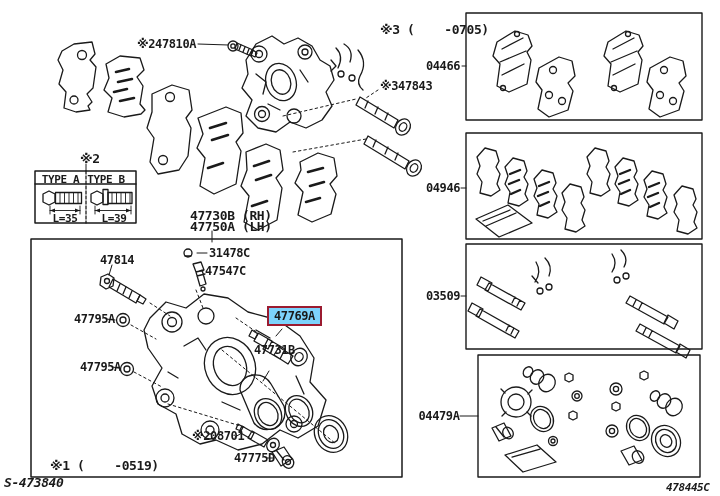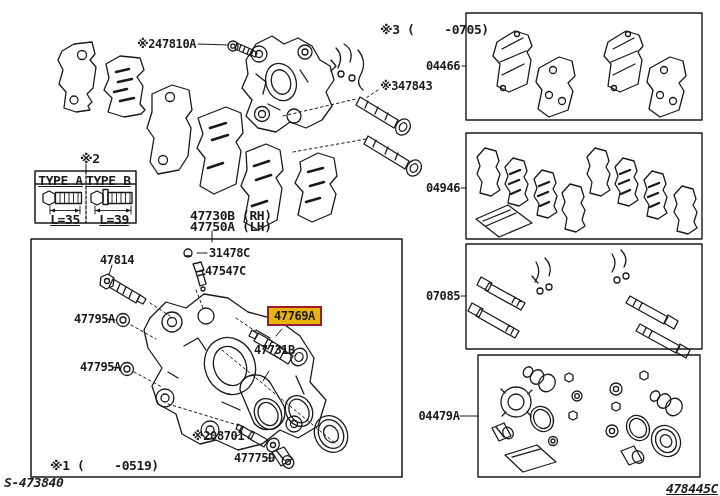--- a/index.html
+++ b/index.html
@@ -2,24 +2,24 @@
 <html style="--ink: #1a1a1a; --highlight: #9b1b30; --bg: #ffffff;"><head>
 <meta charset="utf-8">
 <style>
   html,body{margin:0;padding:0;background:#fff;}
   #stage{position:relative;width:720px;height:496px;background:var(--bg,#fff);overflow:hidden;
          font-family:"DejaVu Sans Mono","DejaVu Sans",monospace;}
   #art{position:absolute;left:0;top:0;}
   .lbl{position:absolute;font-weight:bold;font-size:12px;line-height:1;color:var(--ink,#1a1a1a);
        white-space:pre;letter-spacing:-0.4px;}
   .sm{font-size:13px;}
-  .xs{font-size:13px;text-decoration:underline;}
+  .xs{font-size:11px;}
   .ctr{text-align:center;}
   .rt{text-align:center;}
-  .hl{border:2.5px solid var(--highlight,#9b1b30);padding:2px 5px;background:#eab308;}
+  .hl{border:2.5px solid var(--highlight,#9b1b30);padding:2px 5px;background:#7dd3fc;}
   .it{font-style:italic;}
 </style>
 </head>
 <body>
 
 <div id="stage">
 
 <svg id="art" width="720" height="496" viewBox="0 0 720 496">
   <g stroke="#1a1a1a" fill="none" stroke-width="1.3" stroke-linecap="round" stroke-linejoin="round">
 
@@ -310,19 +310,19 @@
 <span class="lbl" style="left:74px;top:313px">47795A</span>
 <span class="lbl" style="left:80px;top:361px">47795A</span>
 <span class="lbl hl" style="left:267px;top:306px">47769A</span>
 <span class="lbl" style="left:254px;top:344px">47731B</span>
 <span class="lbl" style="left:192px;top:430px">※208701</span>
 <span class="lbl" style="left:234px;top:452px">47775D</span>
 <span class="lbl sm" style="left:50px;top:459px">※1 (    -0519)</span>
 
 <span class="lbl rt" style="left:424px;top:60px;width:38px">04466</span>
 <span class="lbl rt" style="left:424px;top:182px;width:38px">04946</span>
-<span class="lbl rt" style="left:424px;top:290px;width:38px">07085</span>
+<span class="lbl rt" style="left:424px;top:290px;width:38px">03509</span>
 <span class="lbl rt" style="left:417px;top:410px;width:44px">04479A</span>
 
 <span class="lbl sm it" style="left:4px;top:476px">S-473840</span>
 <span class="lbl xs it" style="left:666px;top:482px">478445C</span>
 
 </div>
 
 </body></html>

